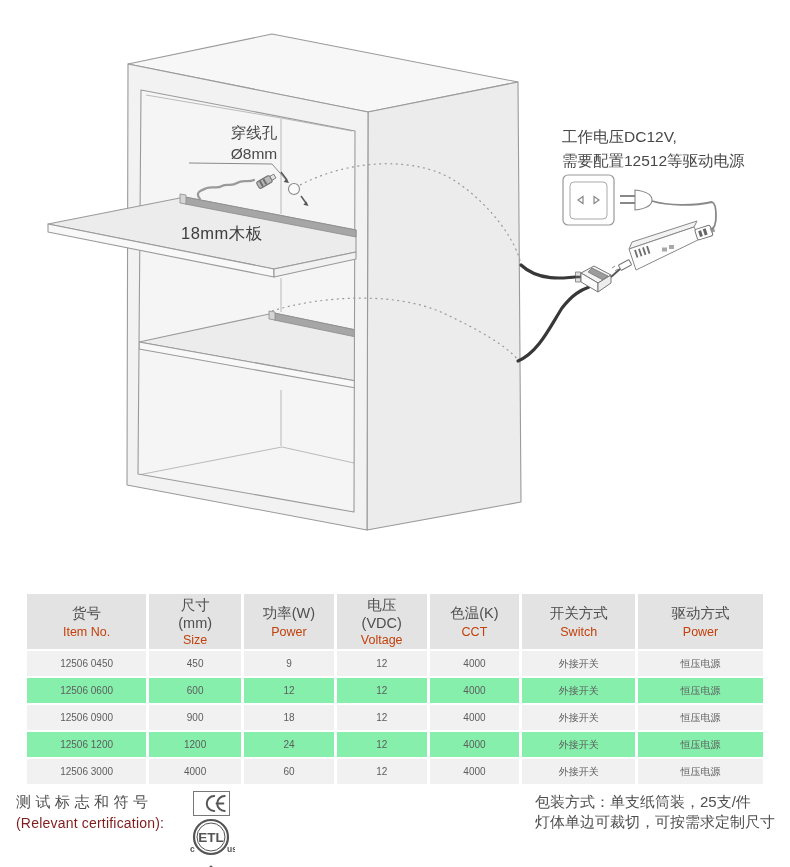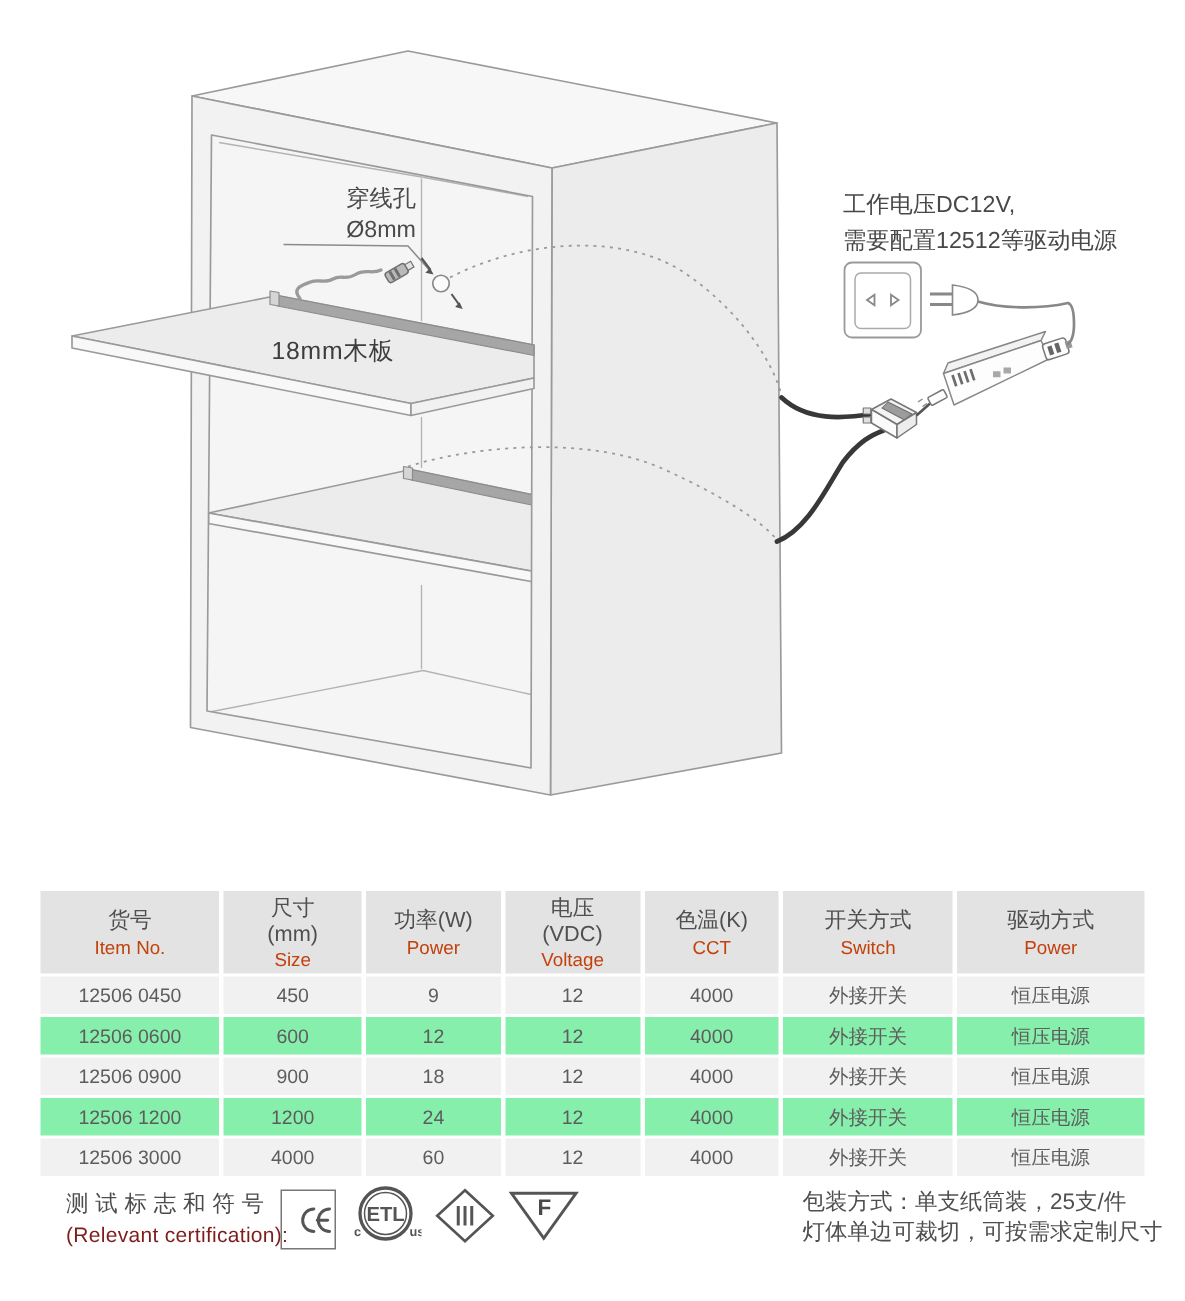--- a/index.html
+++ b/index.html
@@ -8,29 +8,29 @@
   .illus{position:absolute;left:0;top:0;width:790px;height:588px;}
   .illus svg{position:absolute;left:0;top:0;}
   .ann{position:absolute;color:#4e4e4e;}
   .hole-label{left:210px;top:122px;width:88px;text-align:center;font-size:15.5px;line-height:21px;color:#4a4a4a;}
   .shelf-label{left:181px;top:223px;font-size:16.5px;color:#3d3d3d;letter-spacing:.5px;}
   .power-note{left:562px;top:125px;font-size:15.5px;line-height:23.5px;color:#484848;}
   
   .spec-table-wrap{position:absolute;left:24px;top:592px;width:742px;}
   table.spec{width:100%;border-collapse:separate;border-spacing:3px 2px;}
   table.spec th{background:#e3e3e3;height:46px;padding:2px 16px;font-weight:normal;vertical-align:middle;}
-  table.spec td{background:#f1f1f1;height:25px;text-align:center;font-size:13px;color:#5d5d5d;padding:0;}
+  table.spec td{background:#f1f1f1;height:25px;text-align:center;font-size:10px;color:#5d5d5d;padding:0;}
   table.spec tr.alt td{background:#86efac;text-align:center;}
   .th-zh{font-size:14.5px;color:#4f4f4f;text-align:center;}
   .th-en{font-size:12.5px;color:#c2410c;text-align:center;margin-top:2px;}
   
-  .cert-label{position:absolute;left:44px;top:793px;}
+  .cert-label{position:absolute;left:16px;top:793px;}
   .cert-zh{font-size:15px;letter-spacing:4.5px;color:#4c4c4c;}
   .cert-en{font-size:14px;color:#7f1d1d;margin-top:3px;letter-spacing:.2px;}
-  .marks{position:absolute;left:187px;top:791px;height:44px;display:flex;align-items:center;}
+  .marks{position:absolute;left:187px;top:791px;height:44px;display:flex;align-items:center;flex-direction:column;}
   .mark{margin-right:9px;display:block;}
   .ce-box{width:35px;height:38px;border:1.4px solid #777;display:flex;align-items:center;justify-content:center;}
   .packaging{position:absolute;left:535px;top:792px;font-size:15px;line-height:19.5px;color:#4f4f4f;}
 </style>
 </head>
 <body>
 
 <div class="page">
 
   <div class="illus">

